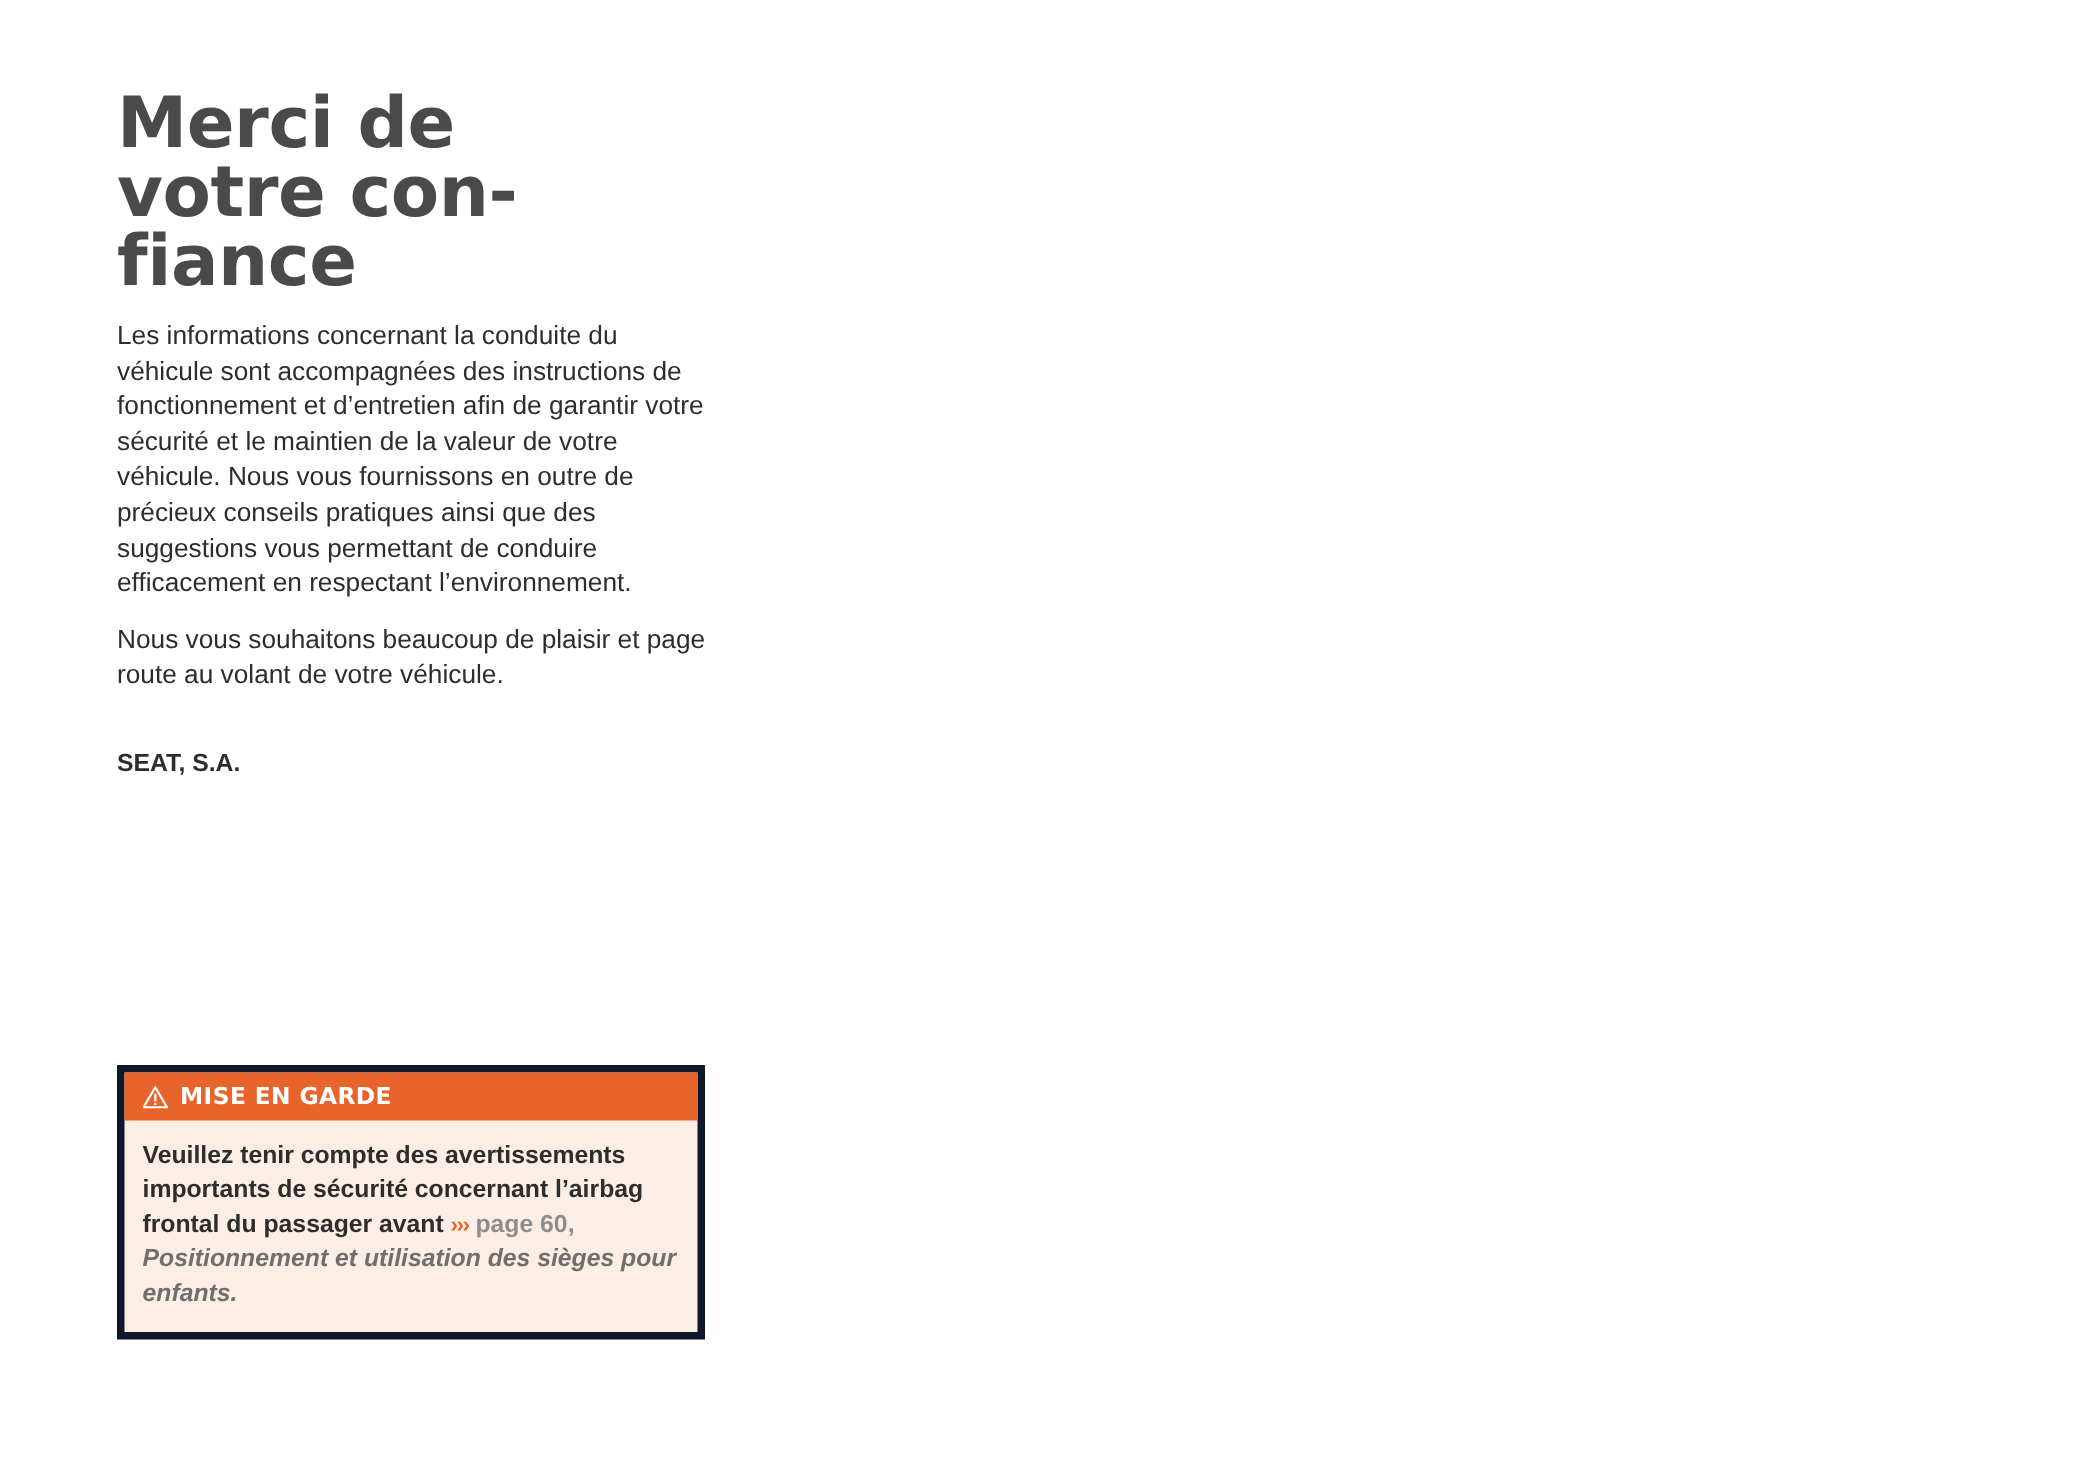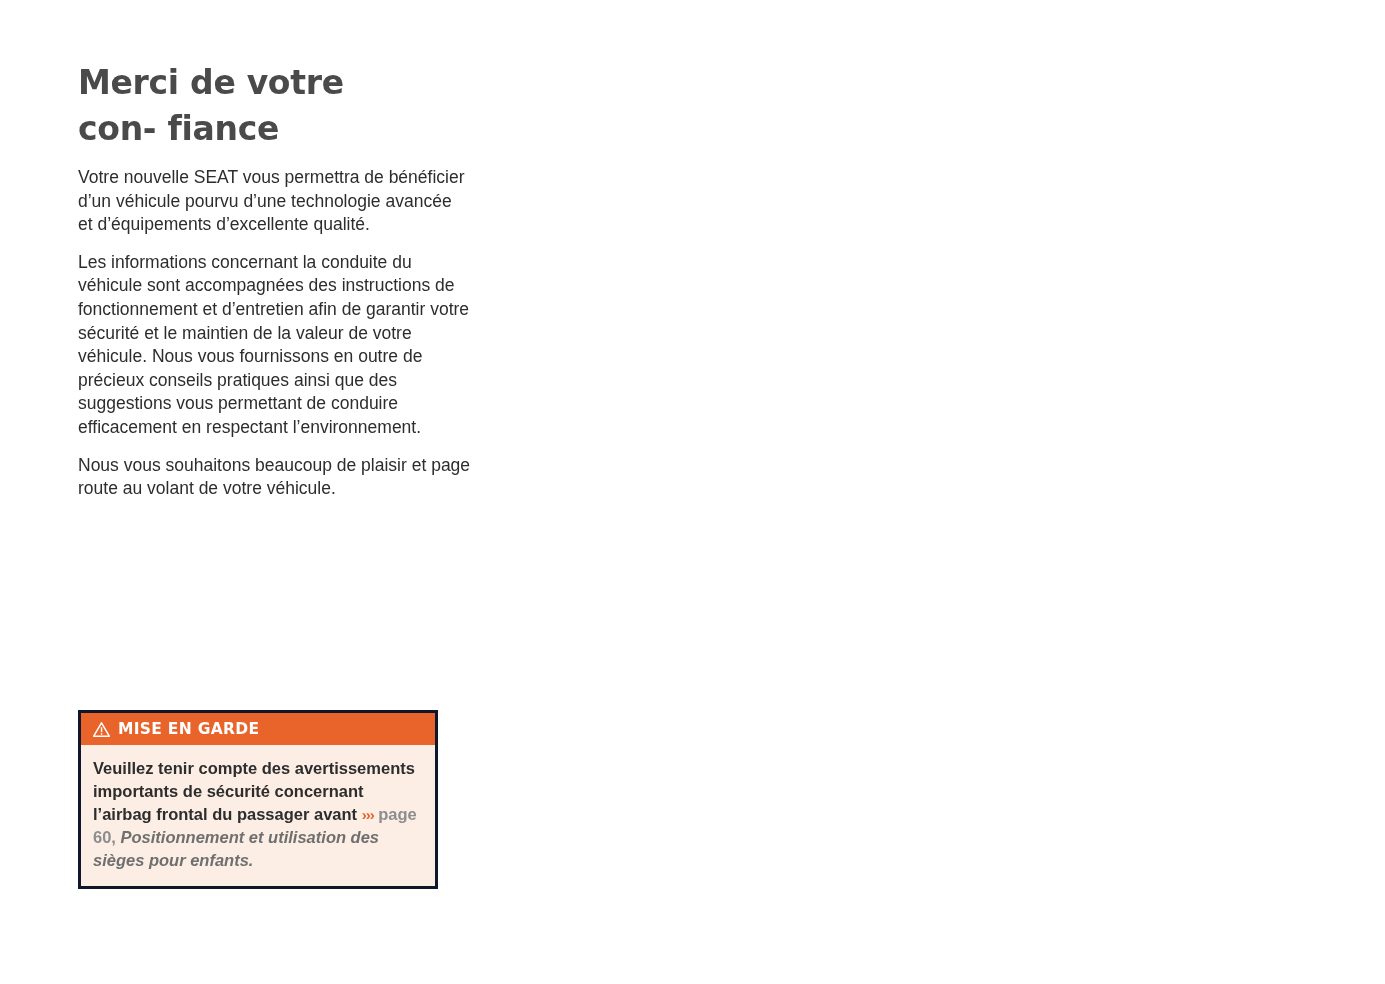--- a/index.html
+++ b/index.html
@@ -24,21 +24,21 @@
     background: #ffffff;
   }
   .column {
     position: absolute;
     left: 78px;
     top: 60px;
     width: 400px;
   }
   h1.page-title {
     font-family: "DejaVu Sans", sans-serif;
-    font-size: 33px;
+    font-size: 47px;
     line-height: 46px;
     font-weight: bold;
     color: #4a4a4a;
     margin: 0 0 14px 0;
     letter-spacing: -0.3px;
     width: 345px;
   }
   p.body-text {
     font-size: 17.5px;
     line-height: 23.6px;
@@ -50,22 +50,22 @@
     font-size: 16.5px;
     line-height: 22px;
     font-weight: bold;
     color: #2d2d2d;
     margin: 36px 0 0 0;
   }
   .warning-box {
     position: absolute;
     left: 78px;
     top: 710px;
-    width: 360px;
-    border: 3px solid #0f172a;
+    width: 392px;
+    border: 5px solid #0f172a;
     box-sizing: border-box;
     background: #fceee4;
   }
   .warning-header {
     background: #e8642a;
     color: #ffffff;
     font-family: "DejaVu Sans", sans-serif;
     font-size: 15.5px;
     font-weight: bold;
     letter-spacing: 0.3px;
@@ -110,24 +110,24 @@
 </style>
 </head>
 <body>
 
 <div class="page">
 
   <div class="column">
     <h1 class="page-title">Merci de votre con-
 fiance</h1>
 
-    <p class="body-text">Votre nouvelle SEAT vous permettra de bénéficier d’un véhicule pourvu d’une technologie avancée et d’équipements d’excellente qualité.</p>
     <p class="body-text">Les informations concernant la conduite du véhicule sont accompagnées des instructions de fonctionnement et d’entretien afin de garantir votre sécurité et le maintien de la valeur de votre véhicule. Nous vous fournissons en outre de précieux conseils pratiques ainsi que des suggestions vous permettant de conduire efficacement en respectant l’environnement.</p>
     <p class="body-text">Nous vous souhaitons beaucoup de plaisir et page route au volant de votre véhicule.</p>
 
+    <p class="signature">SEAT, S.A.</p>
   </div>
 
   <div class="warning-box">
     <div class="warning-header">
       <span class="tri">
         <svg width="17" height="15" viewBox="0 0 17 15" aria-hidden="true">
           <path d="M8.5 0.8 L16.3 14.2 L0.7 14.2 Z" fill="none" stroke="#ffffff" stroke-width="1.5" stroke-linejoin="round"></path>
           <rect x="7.8" y="5.2" width="1.5" height="5" fill="#ffffff"></rect>
           <rect x="7.8" y="11.2" width="1.5" height="1.5" fill="#ffffff"></rect>
         </svg>

